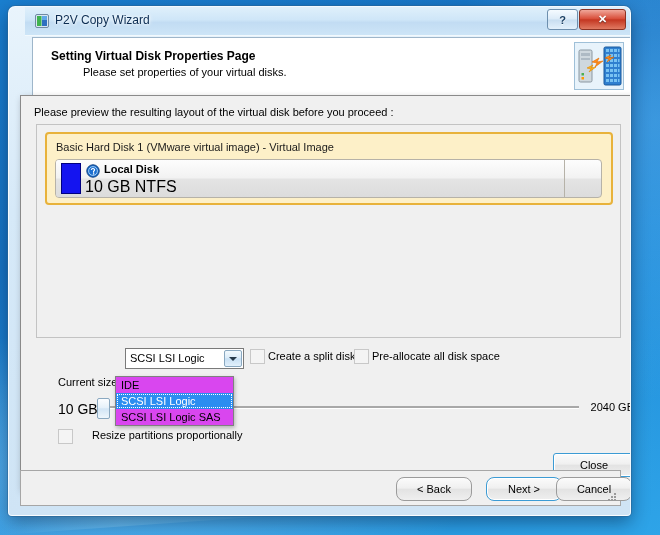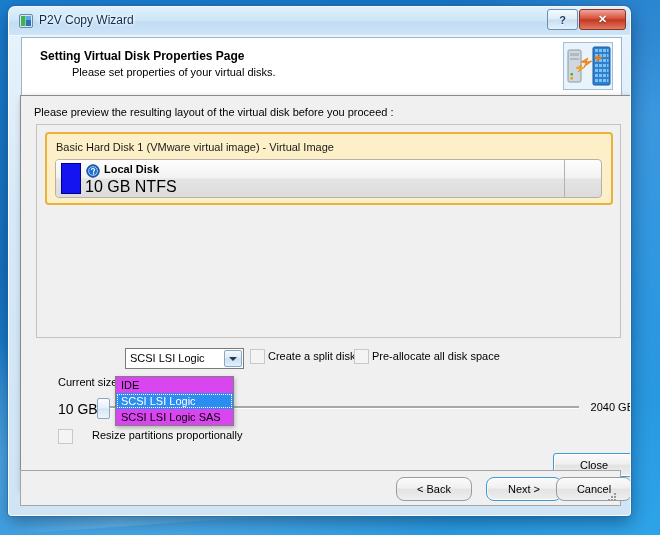--- a/index.html
+++ b/index.html
@@ -30,20 +30,21 @@
     border-radius:7px 7px 4px 4px;
     background:linear-gradient(180deg,#e9f4fc 0%,#d6e9f8 40%,#cfe4f5 100%);
     border:1px solid rgba(255,255,255,.75);
     box-shadow:0 0 0 1px rgba(40,100,150,.55), 0 6px 18px rgba(0,20,50,.45);
     overflow:hidden;
   }
   #titlebar{
     position:relative;height:28px;
     background:linear-gradient(180deg,#dff0fb 0%,#cfe6f8 45%,#c2dcf3 55%,#cde5f7 100%);
     border-bottom:1px solid rgba(255,255,255,.6);
+    margin-left:16px;
   }
   #title-icon{
     position:absolute;left:10px;top:7px;width:14px;height:14px;
   }
   #title-text{
     position:absolute;left:30px;top:6px;
     font-size:12px;color:#0b2c52;
     text-shadow:0 0 3px #fff,0 0 5px #fff;
     white-space:nowrap;
   }
@@ -64,21 +65,21 @@
   .capglyph{
     position:absolute;left:0;top:0;width:100%;height:100%;
     display:flex;align-items:center;justify-content:center;
     font-size:11px;font-weight:bold;color:#1a3f63;
     text-shadow:0 1px 0 rgba(255,255,255,.85);
   }
   #btn-close .capglyph{color:#fff;text-shadow:0 1px 1px rgba(0,0,0,.5);}
 
   
   #headband{
-    position:absolute;left:12px;top:30px;width:599px;height:57px;
+    position:absolute;left:23px;top:30px;width:599px;height:57px;
     background:#ffffff;
     border:1px solid #9eb6ca;
     border-bottom:1px solid #93a9bb;
   }
   #head-title{
     position:absolute;left:18px;top:11px;
     font-size:12px;font-weight:bold;color:#000;
   }
   #head-sub{
     position:absolute;left:34px;top:28px;

